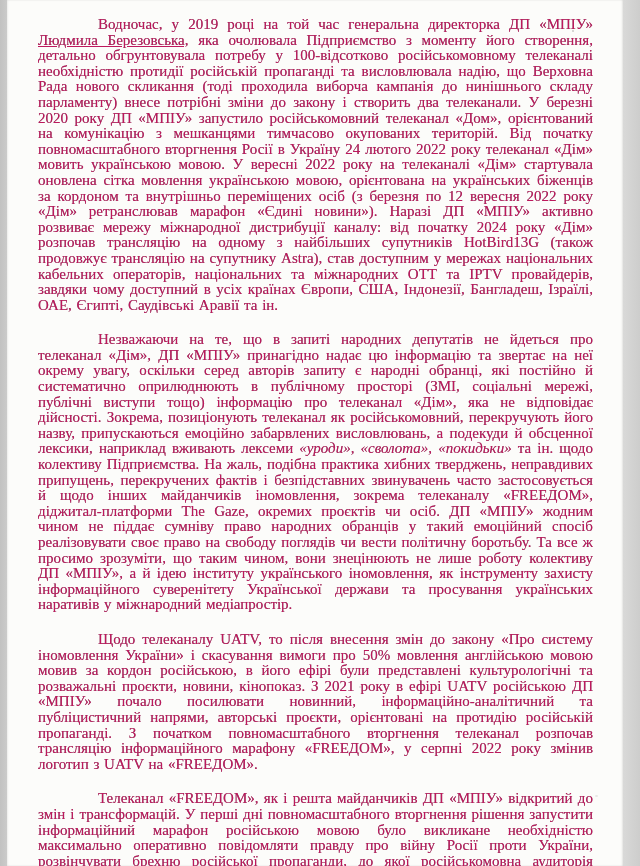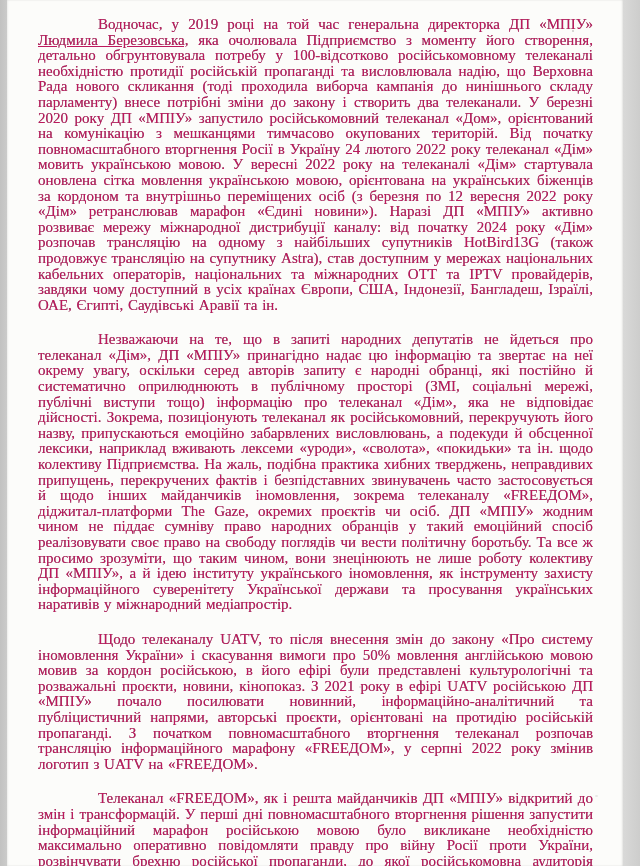--- a/index.html
+++ b/index.html
@@ -51,21 +51,21 @@
     word-spacing: 1px;
   }
   .doc-body p {
     margin: 0 0 19px 0;
     text-indent: 60px;
   }
   .doc-body p:last-child {
     margin-bottom: 18px;
   }
   .run-underline { text-decoration: underline; }
-  .run-italic { }
+  .run-italic { font-style: italic; }
   .speck {
     position: absolute;
     border-radius: 50%;
     background: #6b6b6b;
     pointer-events: none;
   }
   .speck.s1 { left: 565px; top: 30px;  width: 2px; height: 2px; opacity: 0.35; }
   .speck.s2 { left: 352px; top: 686px; width: 2px; height: 2px; opacity: 0.22; }
   .speck.s3 { left: 588px; top: 795px; width: 3px; height: 2px; opacity: 0.15; }
 </style>

